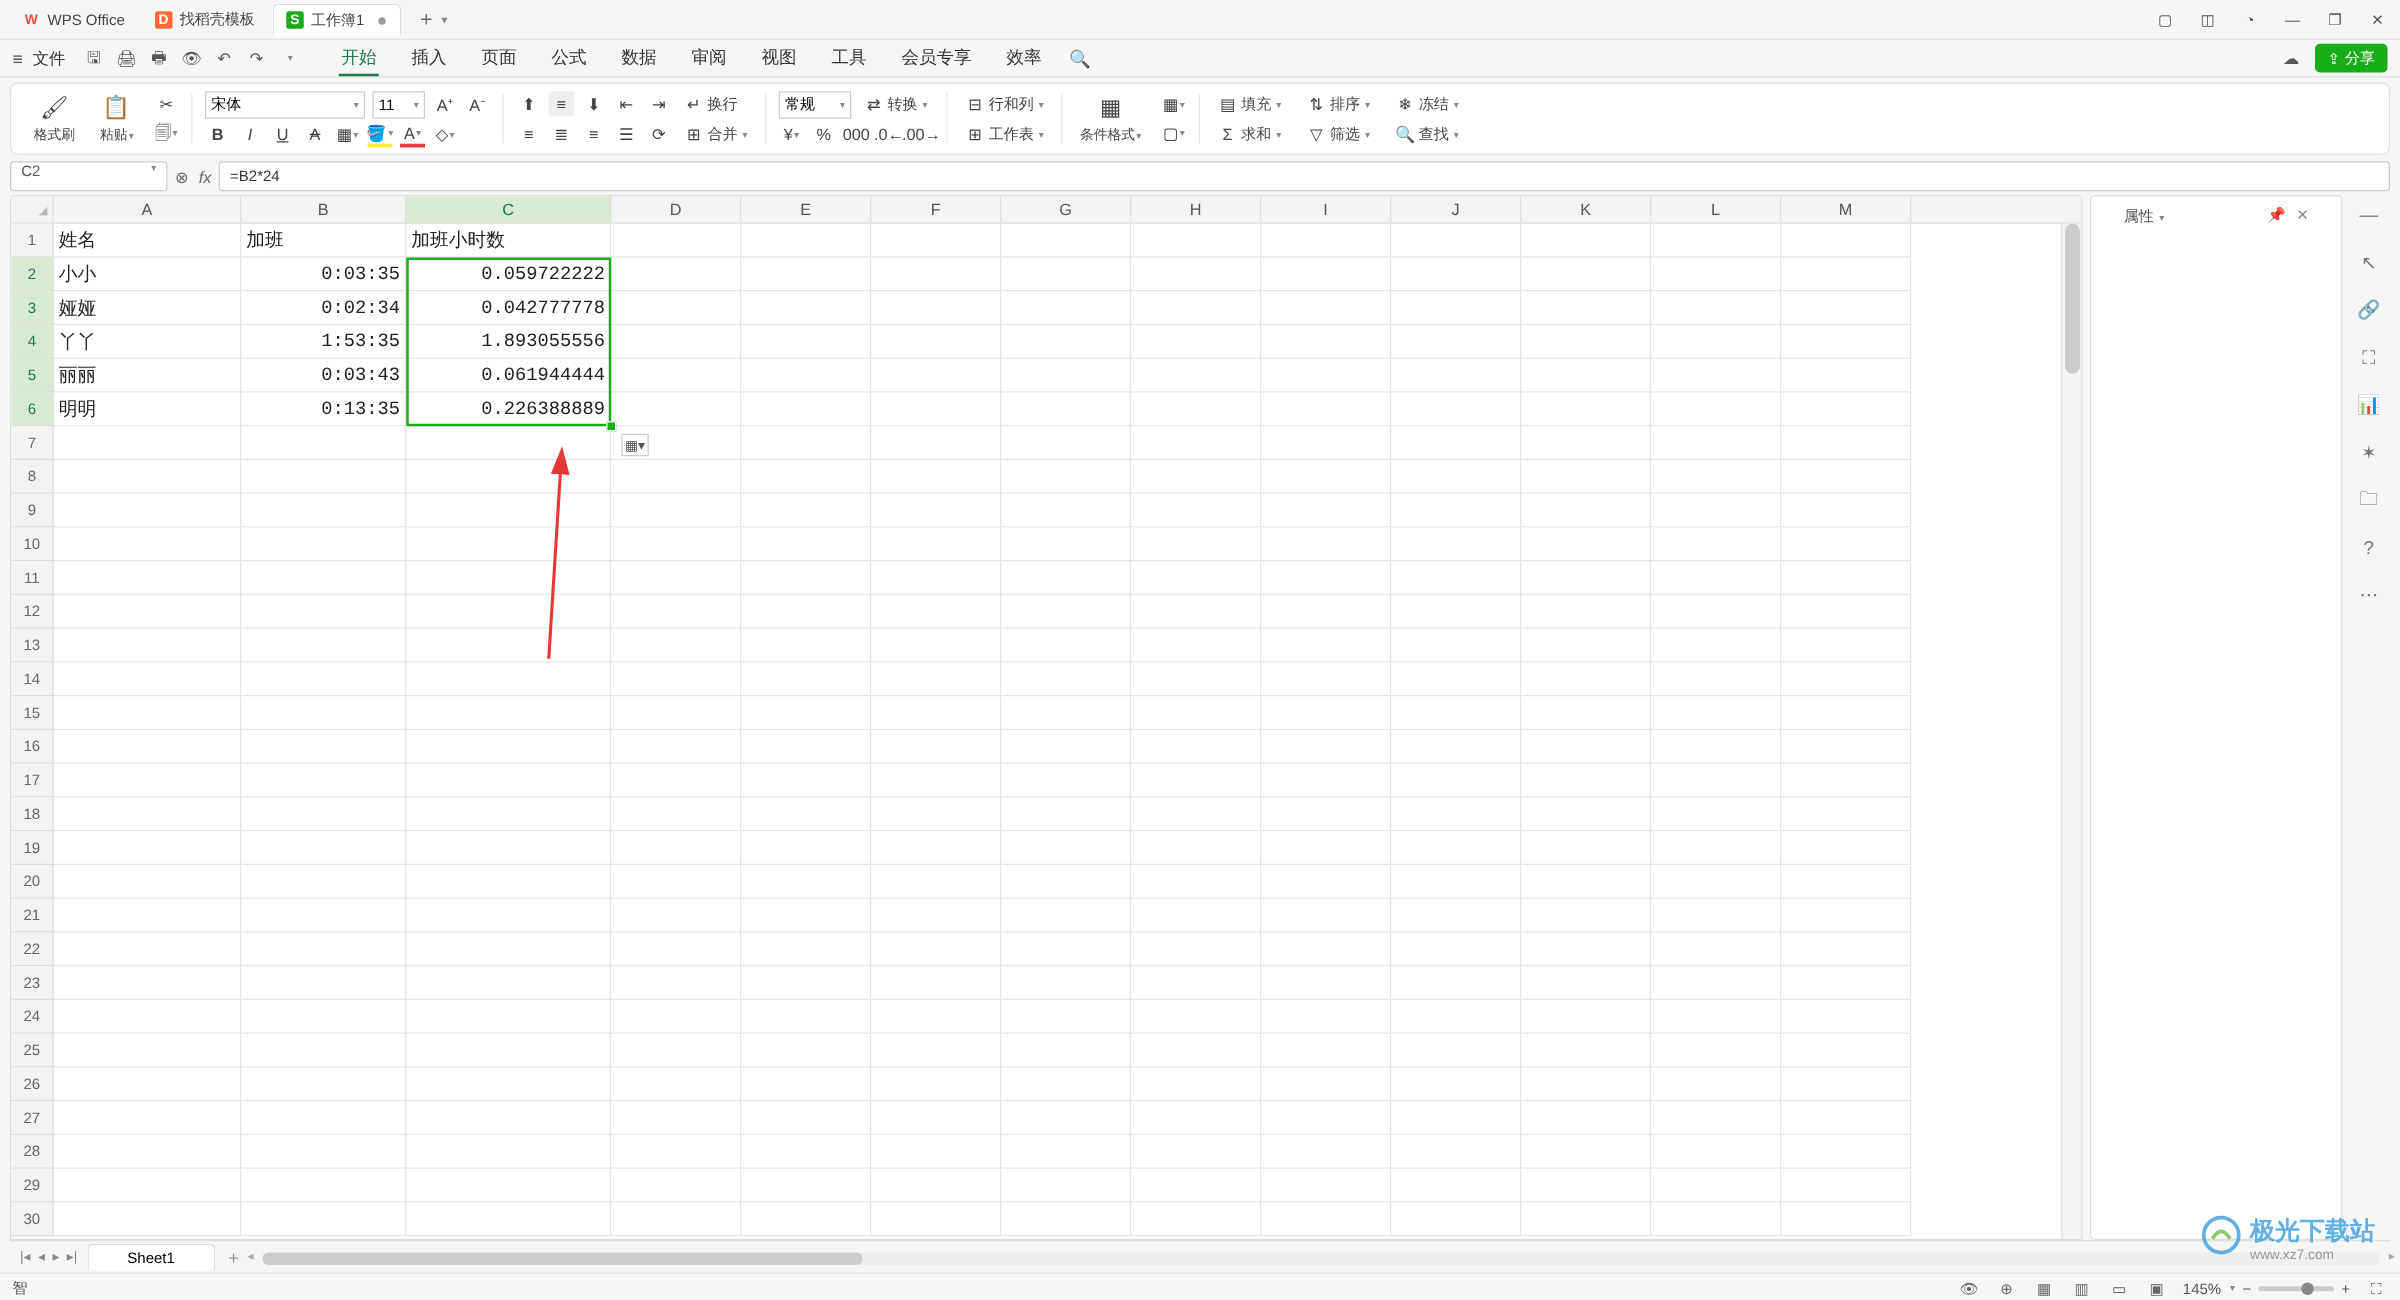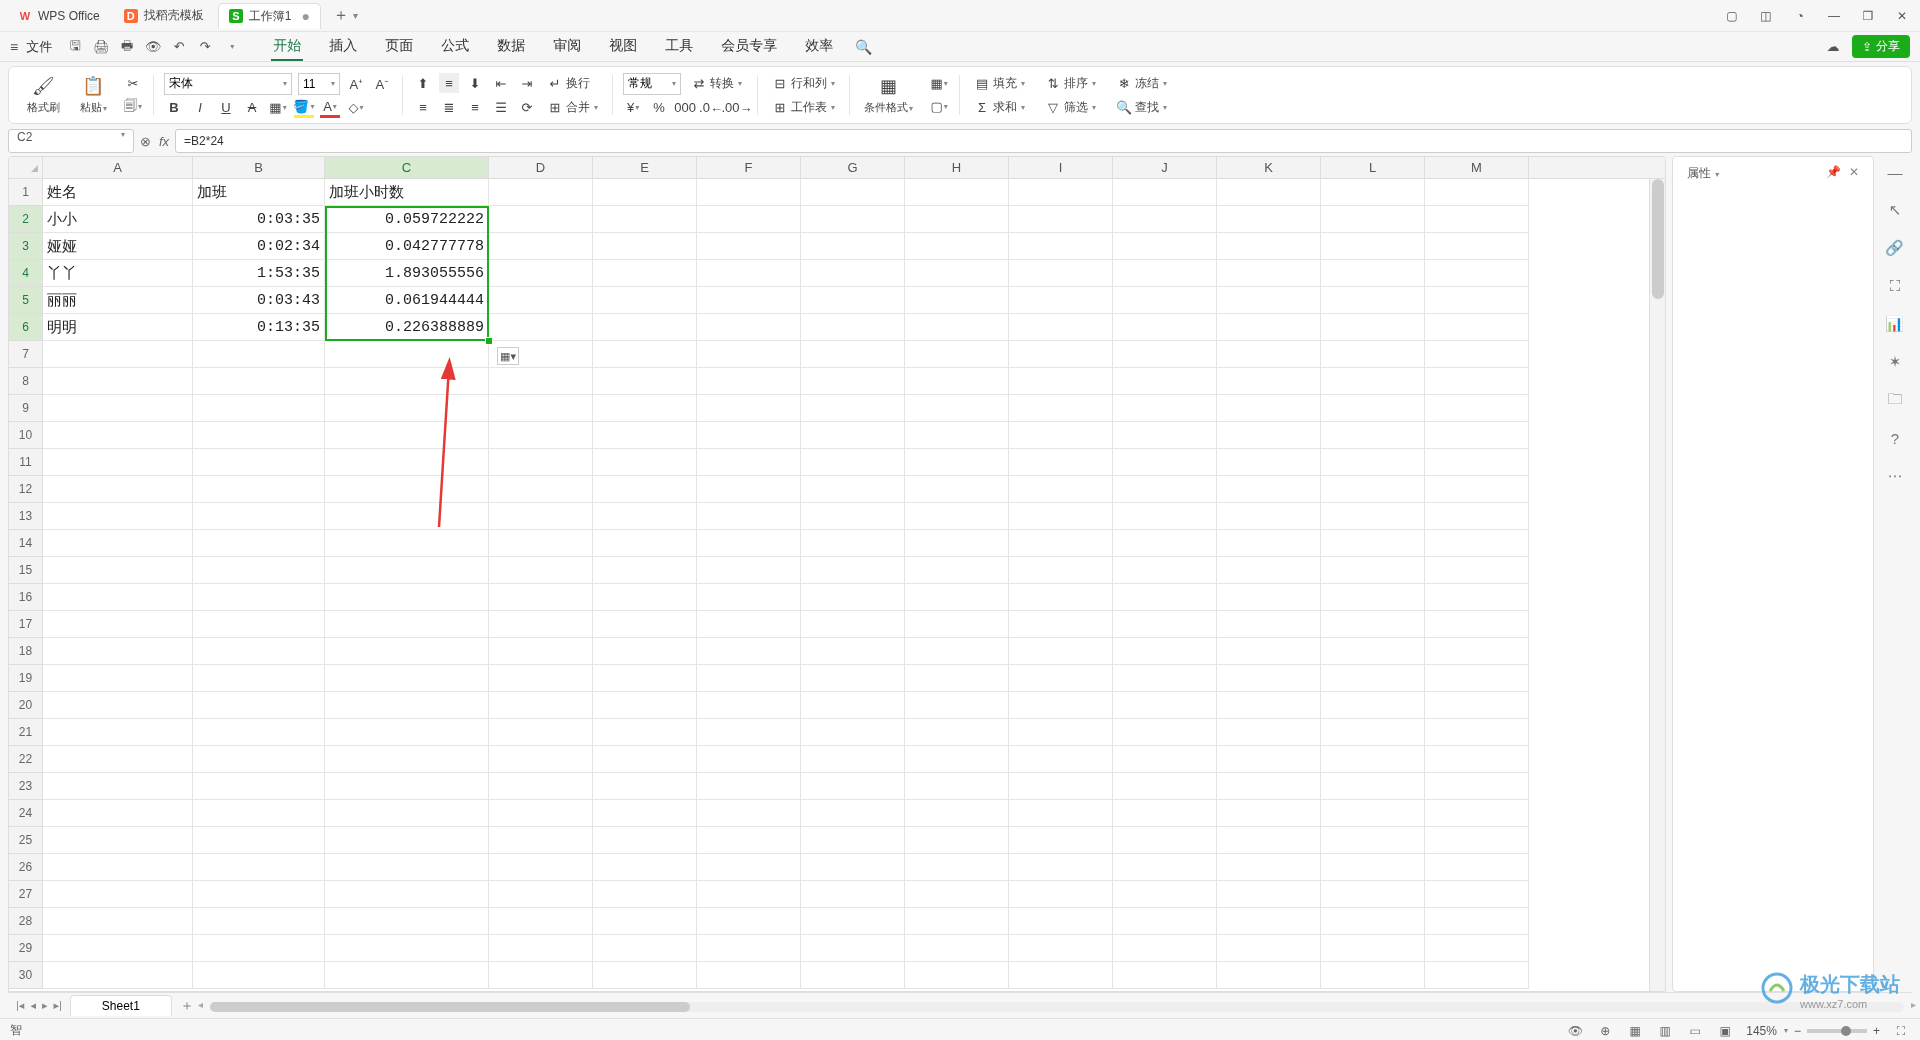--- a/index.html
+++ b/index.html
@@ -51,21 +51,21 @@
 
 .formulabar { height: 26px; display: flex; align-items: center; margin: 2px 8px; gap: 6px; }
 .namebox { width: 126px; height: 24px; border: 1px solid #ccc; background: #fff; font-size: 12px; display: flex; justify-content: space-between; padding: 0 8px; border-radius: 3px; color:#555;}
 .fx-btns { display: flex; gap: 8px; align-items: center; color: #666; font-size: 13px; }
 .fx-input { flex: 1; height: 24px; border: 1px solid #ccc; background: #fff; font-size: 12px; padding: 0 8px; display: flex; align-items: center; border-radius: 3px; color:#333;}
 
 
 .main { display: flex; height: calc(1040px - 32px - 30px - 66px - 26px - 26px - 24px); margin: 0 8px; }
 .grid-wrap { flex: 1; position: relative; background: #fff; border: 1px solid #ddd; border-radius: 4px 4px 0 0; overflow: hidden; }
 .right-panel { width: 240px; margin-left: 6px; display: flex; }
-.propbar { flex: 1; background: #fff; border: 1px solid #ddd; border-radius: 4px; padding: 8px 14px; display: flex; align-items: flex-start; justify-content: space-between; height: 34px;}
+.propbar { flex: 1; background: #fff; border: 1px solid #ddd; border-radius: 4px; padding: 8px 26px; display: flex; align-items: flex-start; justify-content: space-between; height: 34px;}
 .prop-lbl { font-size: 12px; color: #555; }
 .prop-icons { display: flex; gap: 8px; color: #888; font-size: 12px; }
 .sidetool { width: 34px; margin-left: 4px; display: flex; flex-direction: column; align-items: center; gap: 18px; padding-top: 6px; }
 .side-btn { width: 20px; height: 20px; color: #777; font-size: 15px; display:flex; align-items:center; justify-content:center;}
 
 
 .colhdrs { display: flex; height: 22px; background: #f3f3f3; border-bottom: 1px solid #ddd; }
 .corner { width: 34px; border-right: 1px solid #ddd; display:flex; align-items:center; justify-content:flex-end; padding-right:4px;}
 .corner::after{content:"◢"; font-size:9px; color:#bbb;}
 .colhdr { border-right: 1px solid #ddd; display: flex; align-items: center; justify-content: center; font-size: 13px; color: #555; }

